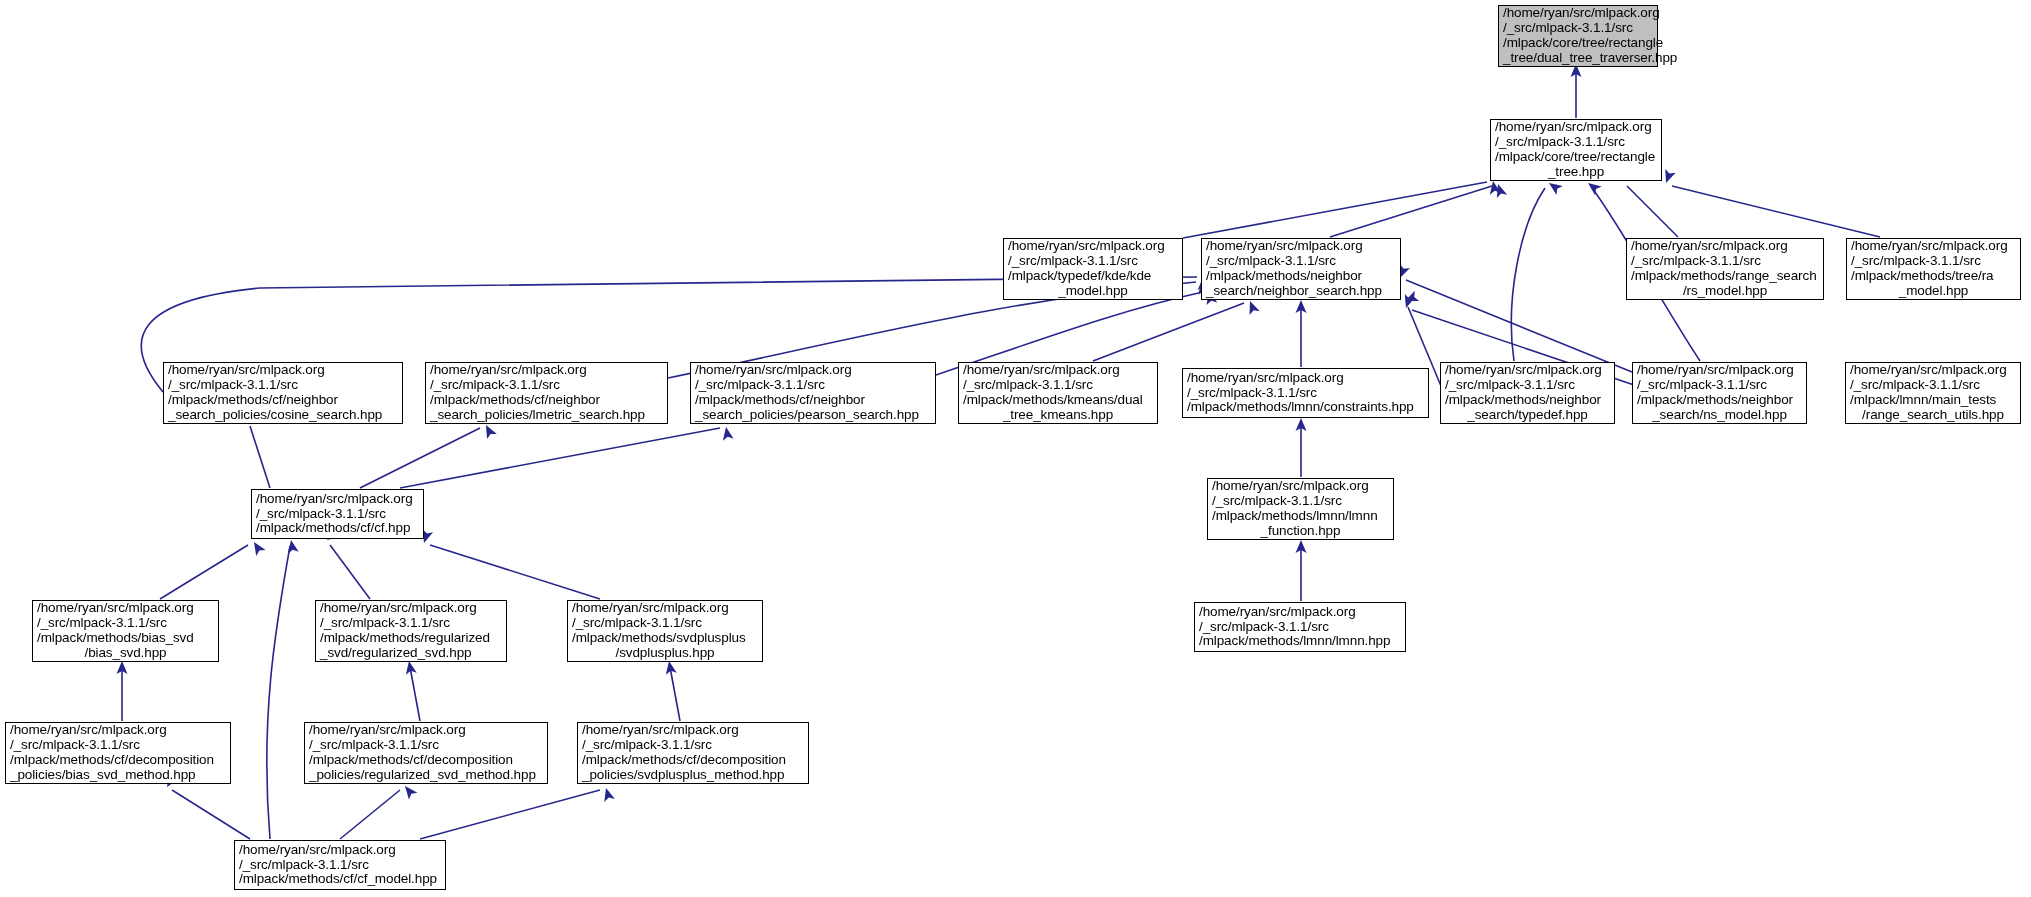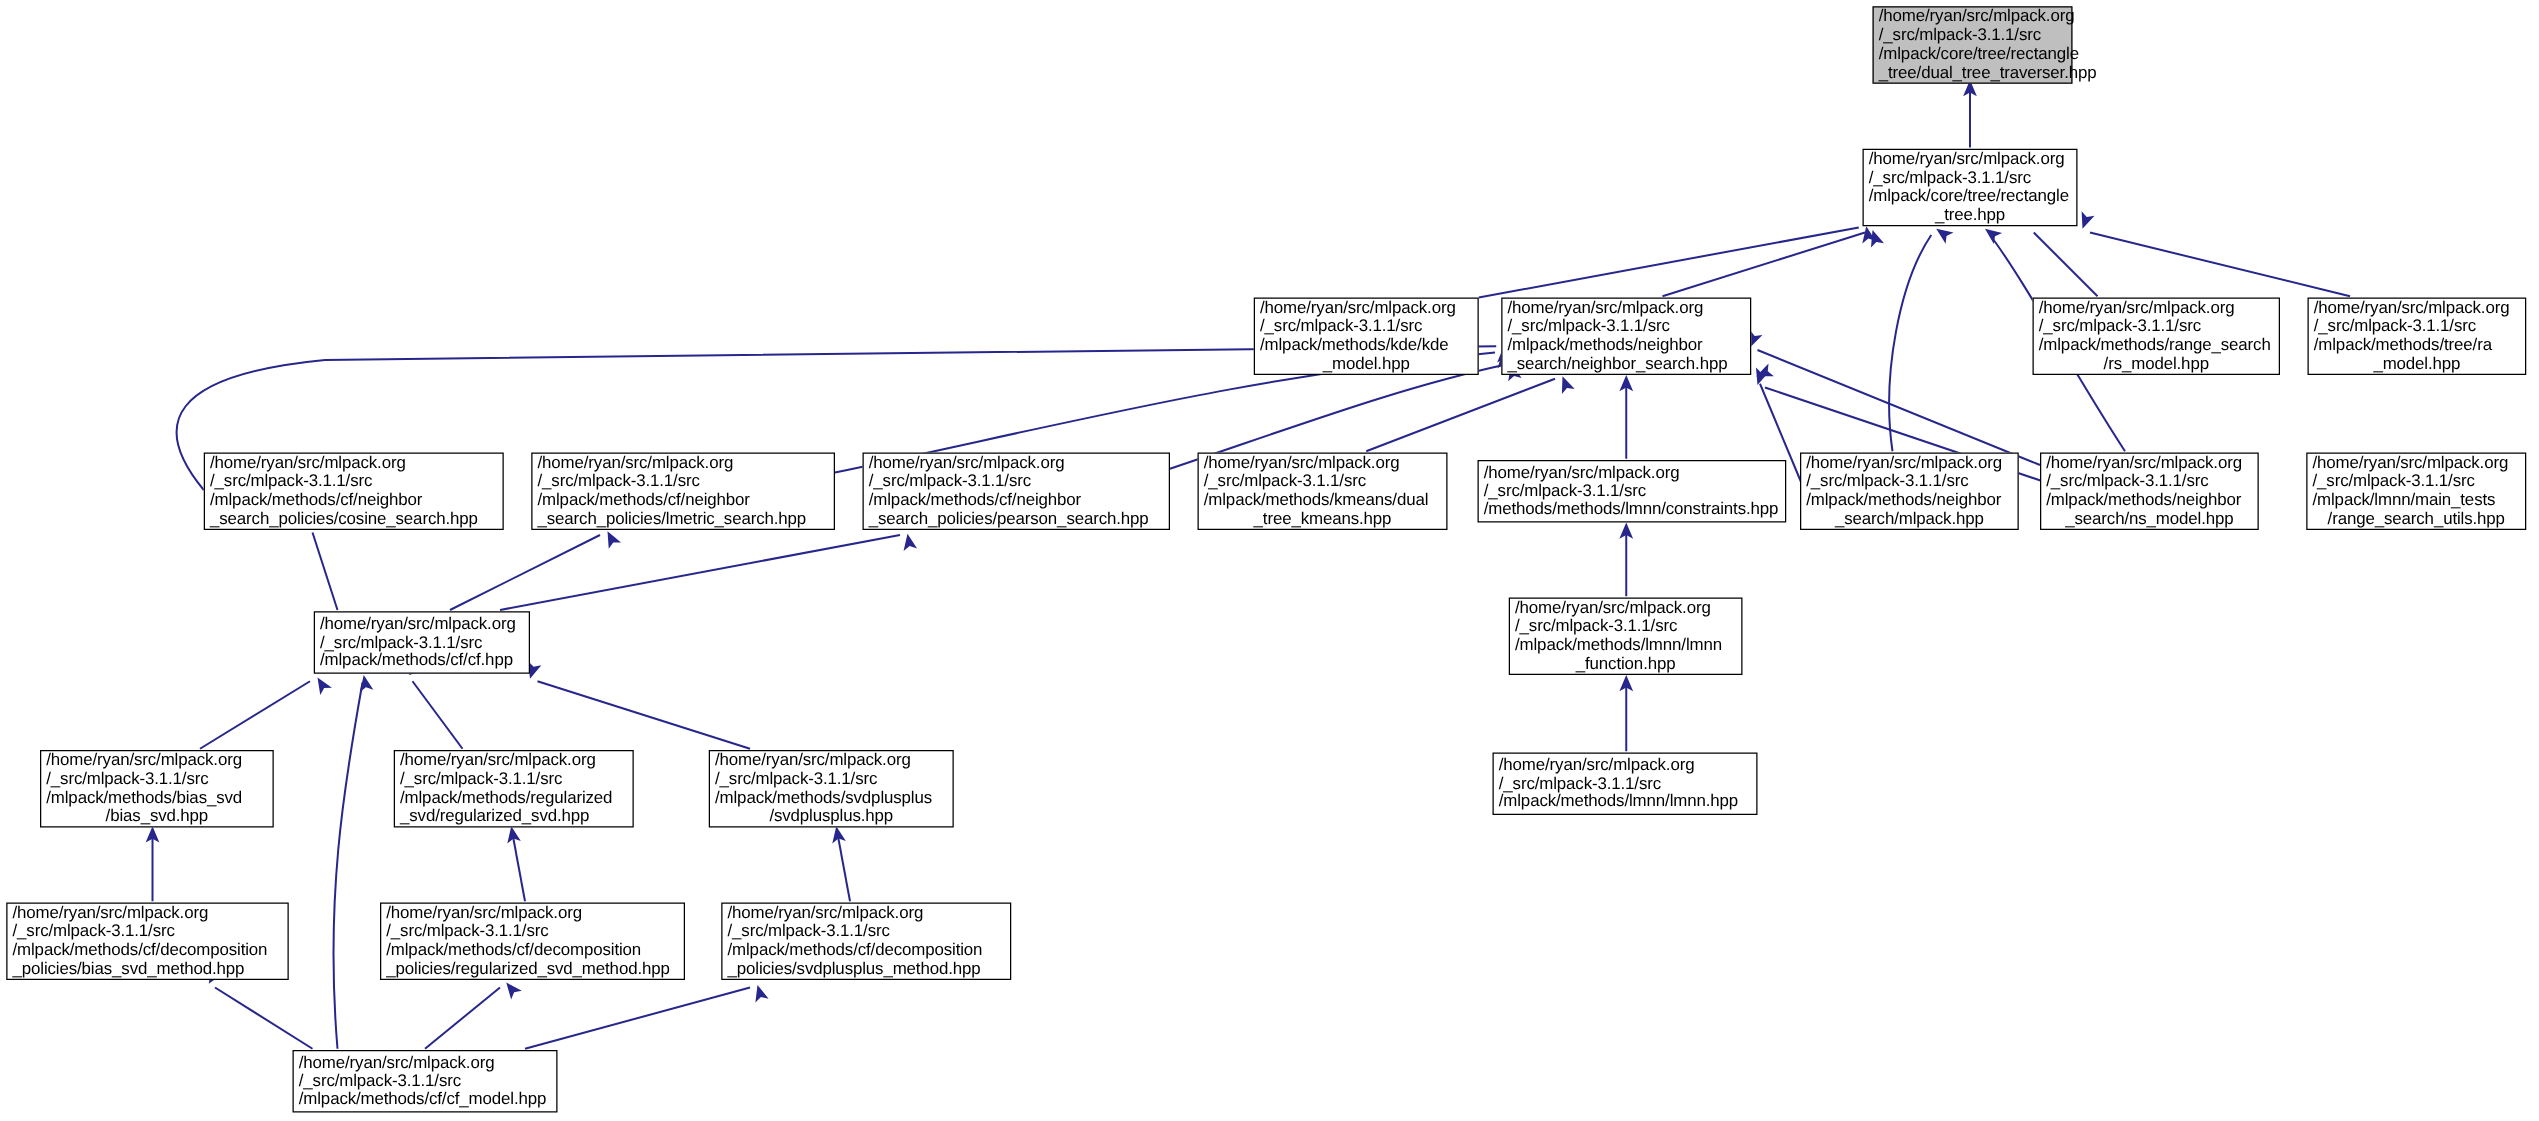--- a/index.html
+++ b/index.html
@@ -130,21 +130,21 @@
       </div>
       <div class="node-box" style="left: 1490px; top: 119px; width: 172px; height: 62px;">
         <div class="node-line lft">/home/ryan/src/mlpack.org</div>
         <div class="node-line lft">/_src/mlpack-3.1.1/src</div>
         <div class="node-line lft">/mlpack/core/tree/rectangle</div>
         <div class="node-line ctr">_tree.hpp</div>
       </div>
       <div class="node-box" style="left: 1003px; top: 238px; width: 180px; height: 62px;">
         <div class="node-line lft">/home/ryan/src/mlpack.org</div>
         <div class="node-line lft">/_src/mlpack-3.1.1/src</div>
-        <div class="node-line lft">/mlpack/methods/kde/kde</div>
+        <div class="node-line lft">/mlpack/typedef/kde/kde</div>
         <div class="node-line ctr">_model.hpp</div>
       </div>
       <div class="node-box" style="left: 1201px; top: 238px; width: 200px; height: 62px;">
         <div class="node-line lft">/home/ryan/src/mlpack.org</div>
         <div class="node-line lft">/_src/mlpack-3.1.1/src</div>
         <div class="node-line lft">/mlpack/methods/neighbor</div>
         <div class="node-line lft">_search/neighbor_search.hpp</div>
       </div>
       <div class="node-box" style="left: 1626px; top: 238px; width: 198px; height: 62px;">
         <div class="node-line lft">/home/ryan/src/mlpack.org</div>
@@ -178,27 +178,27 @@
       </div>
       <div class="node-box" style="left: 958px; top: 362px; width: 200px; height: 62px;">
         <div class="node-line lft">/home/ryan/src/mlpack.org</div>
         <div class="node-line lft">/_src/mlpack-3.1.1/src</div>
         <div class="node-line lft">/mlpack/methods/kmeans/dual</div>
         <div class="node-line ctr">_tree_kmeans.hpp</div>
       </div>
       <div class="node-box" style="left: 1182px; top: 368px; width: 247px; height: 50px;">
         <div class="node-line lft">/home/ryan/src/mlpack.org</div>
         <div class="node-line lft">/_src/mlpack-3.1.1/src</div>
-        <div class="node-line lft">/methods/methods/lmnn/constraints.hpp</div>
+        <div class="node-line lft">/mlpack/methods/lmnn/constraints.hpp</div>
       </div>
       <div class="node-box" style="left: 1440px; top: 362px; width: 175px; height: 62px;">
         <div class="node-line lft">/home/ryan/src/mlpack.org</div>
         <div class="node-line lft">/_src/mlpack-3.1.1/src</div>
         <div class="node-line lft">/mlpack/methods/neighbor</div>
-        <div class="node-line ctr">_search/mlpack.hpp</div>
+        <div class="node-line ctr">_search/typedef.hpp</div>
       </div>
       <div class="node-box" style="left: 1632px; top: 362px; width: 175px; height: 62px;">
         <div class="node-line lft">/home/ryan/src/mlpack.org</div>
         <div class="node-line lft">/_src/mlpack-3.1.1/src</div>
         <div class="node-line lft">/mlpack/methods/neighbor</div>
         <div class="node-line ctr">_search/ns_model.hpp</div>
       </div>
       <div class="node-box" style="left: 1845px; top: 362px; width: 176px; height: 62px;">
         <div class="node-line lft">/home/ryan/src/mlpack.org</div>
         <div class="node-line lft">/_src/mlpack-3.1.1/src</div>

